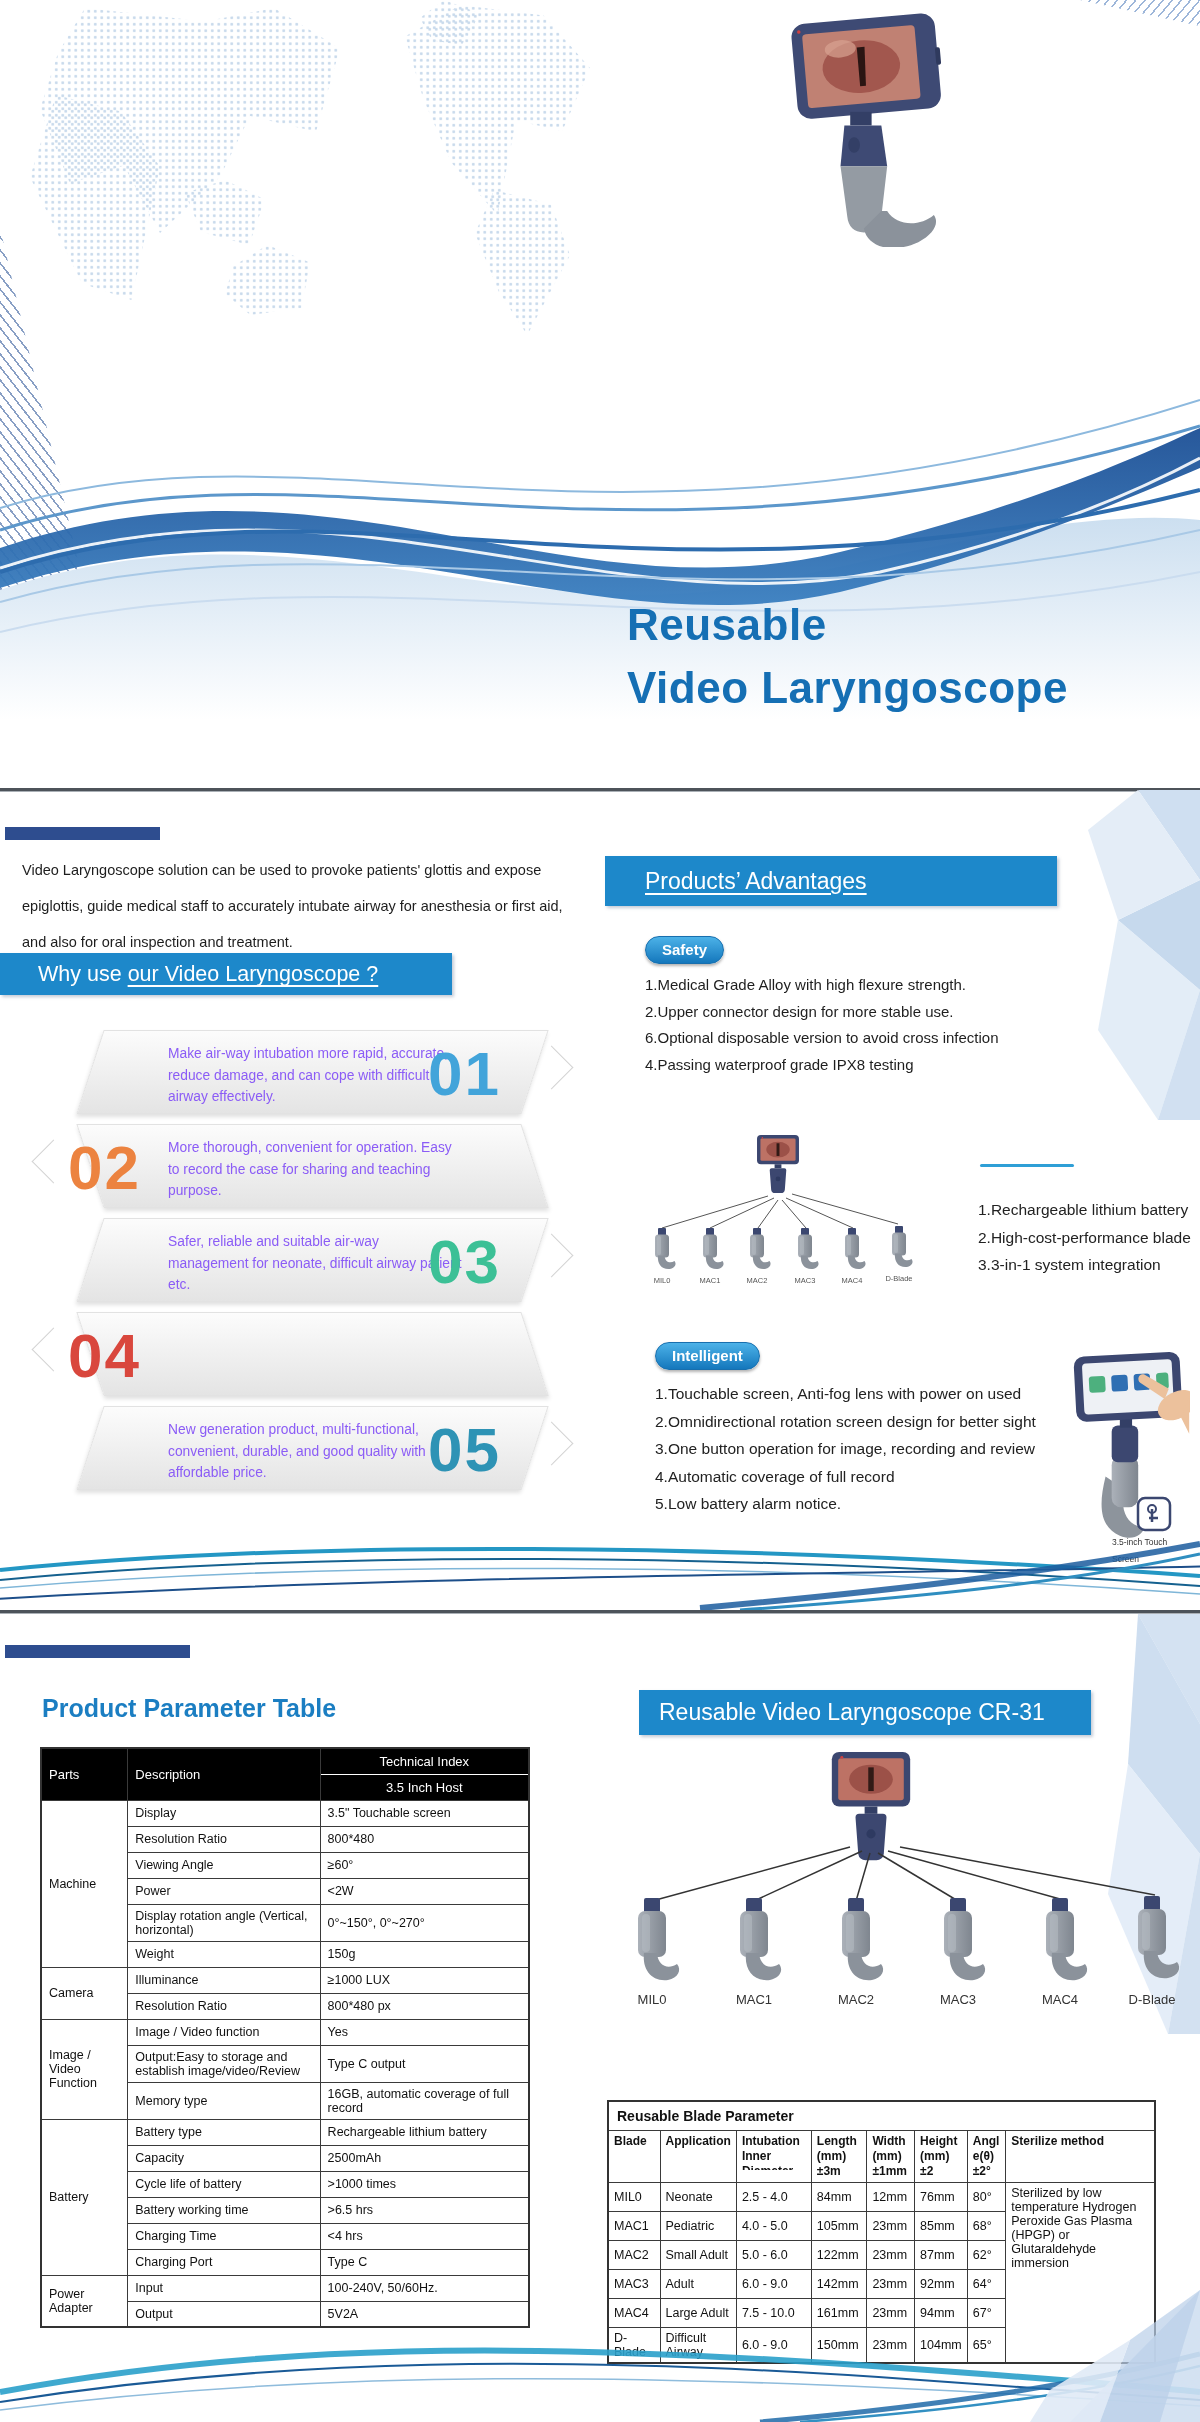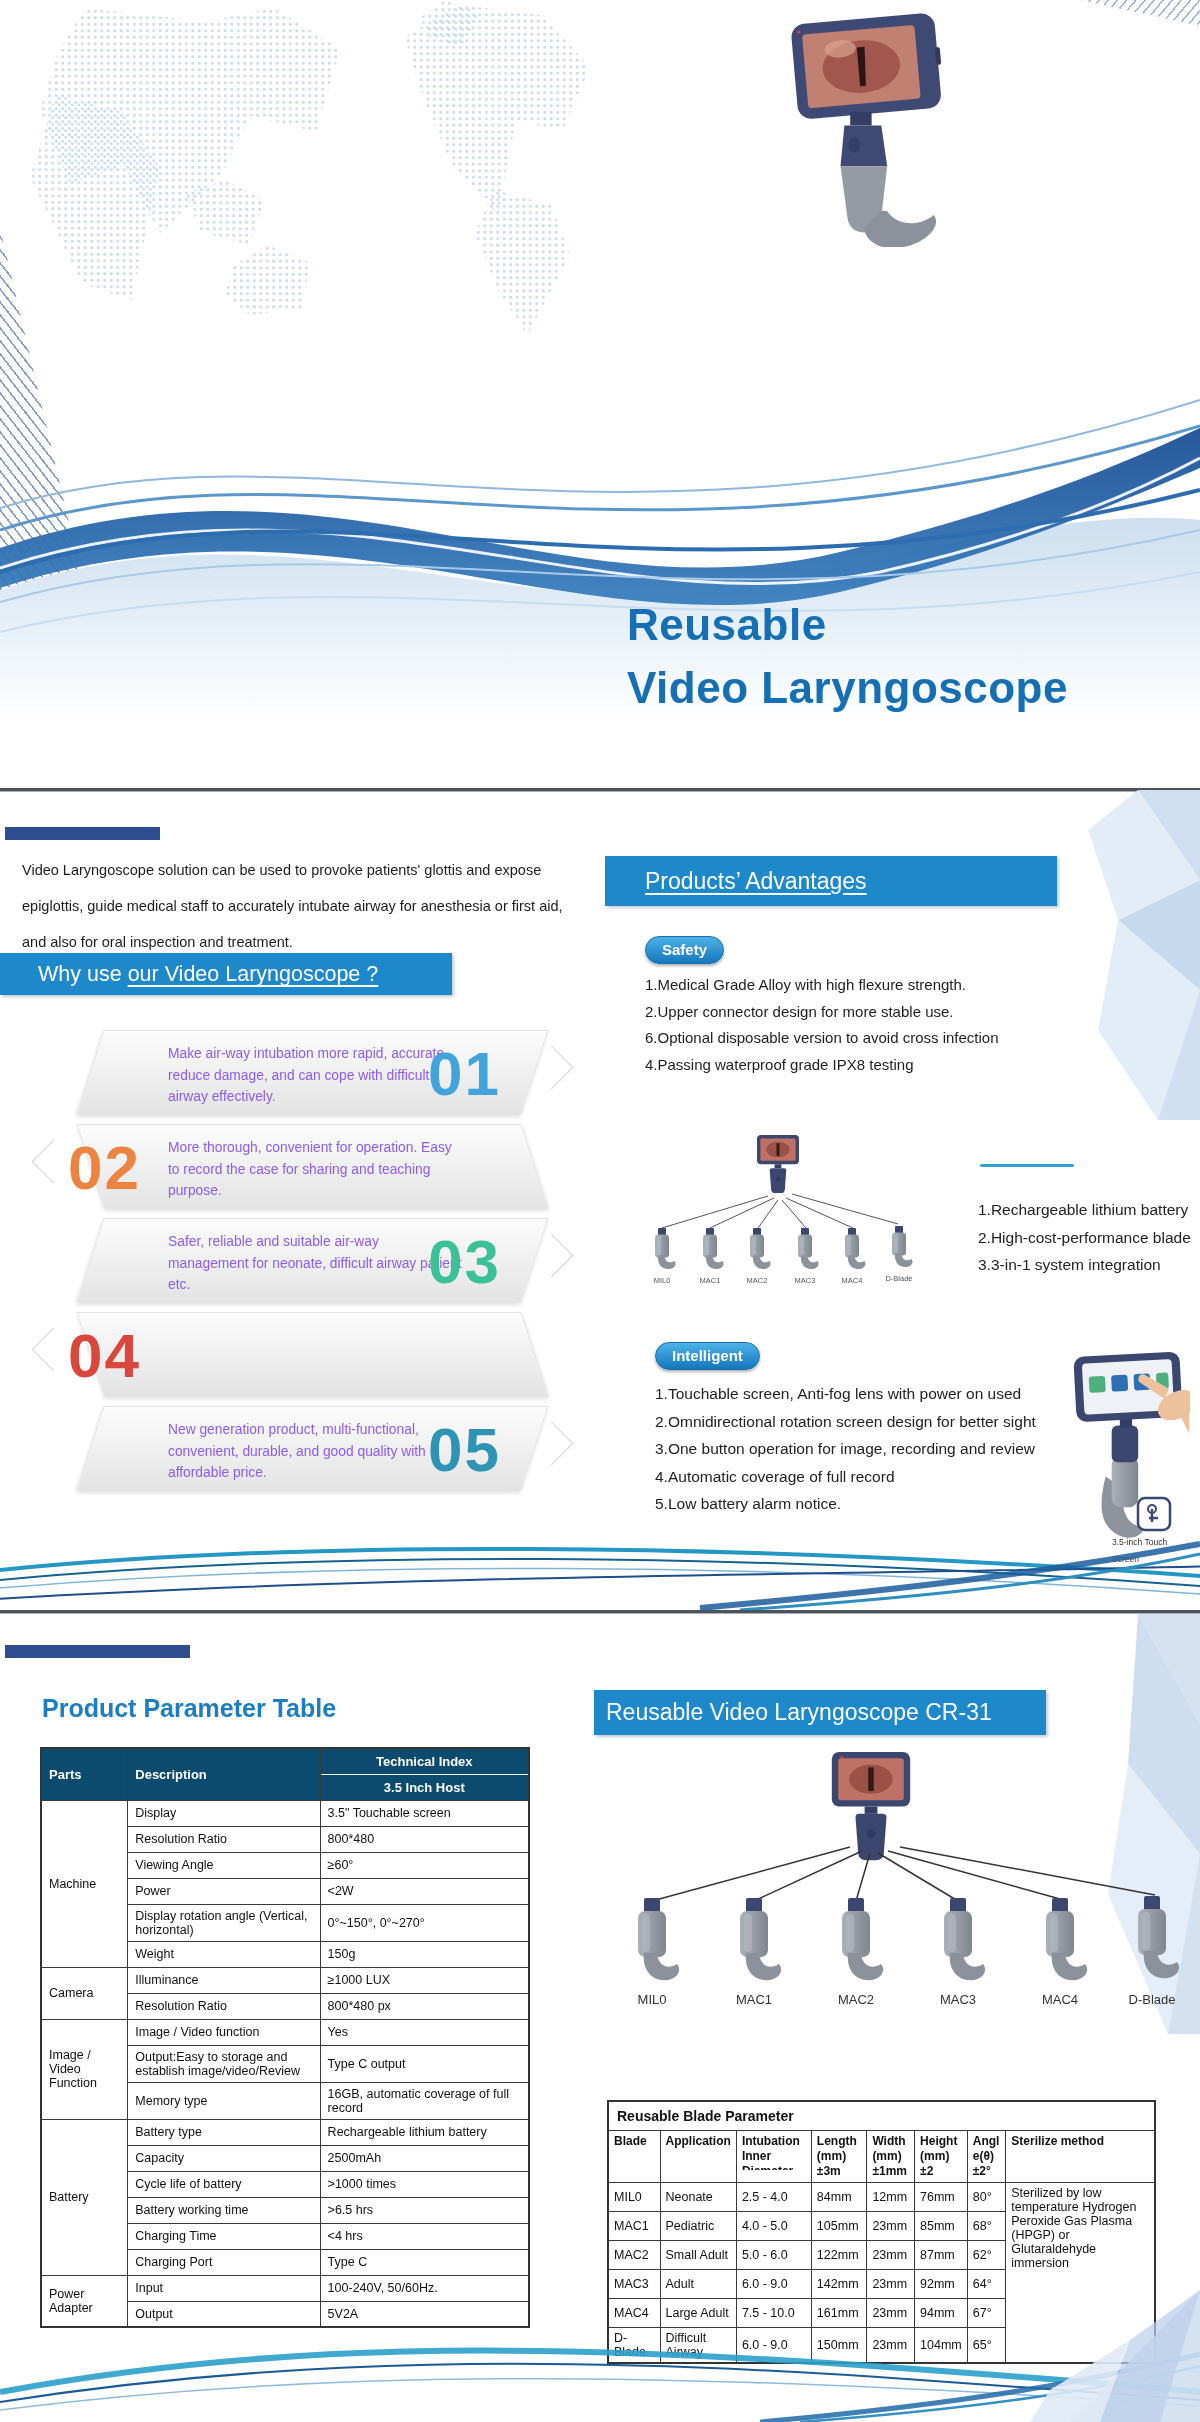--- a/index.html
+++ b/index.html
@@ -41,26 +41,26 @@
   #adv-bar{left:605px;top:856px;width:452px;height:50px;line-height:50px;padding-left:40px;font-size:23px;box-sizing:border-box}
   .pill{position:absolute;padding:4px 16px 5px;border-radius:15px;color:#fff;font-weight:bold;font-size:15px;
         background:linear-gradient(180deg,#4cb2e8,#1477bc);border:1px solid #186fae;box-shadow:0 2px 3px rgba(0,0,0,.3)}
   .flist li{font-size:15px;line-height:26.5px;color:#1e1e1e}
   #sys-list li,#int-list li{font-size:15.5px;line-height:27.5px}
   .lbl{position:absolute;text-align:center;color:#555}
   #sys-line{position:absolute;left:980px;top:1164px;width:94px;height:3px;background:#2f9fd6;border-radius:2px}
   #touch-cap{position:absolute;left:1112px;top:1534px;width:84px;font-size:8.5px;line-height:17px;color:#333}
   
   #param-heading{position:absolute;left:42px;top:1694px;font-size:25px;font-weight:bold;color:#1b7ec2}
-  #cr31-bar{left:594px;top:1690px;width:452px;height:45px;line-height:45px;padding-left:12px;font-size:23px;box-sizing:border-box}
+  #cr31-bar{left:639px;top:1690px;width:452px;height:45px;line-height:45px;padding-left:20px;font-size:23px;box-sizing:border-box}
   table{border-collapse:collapse}
   .ptable{position:absolute;left:40px;top:1747px;width:490px;border:2px solid #333;font-size:12.5px}
   .ptable th,.ptable td{border:1px solid #3a3a3a;padding:4px 7px;text-align:left;vertical-align:middle;color:#111}
   .ptable tr{height:26px}
-  .ptable th{background:#0c4a6e;color:#fff;font-size:13px;font-weight:bold}
+  .ptable th{background:#000000;color:#fff;font-size:13px;font-weight:normal}
   .ptable .tec{text-align:center;border-bottom:1px solid #fff}
   .ptable .hos{text-align:center}
   .btable{position:absolute;left:607px;top:2100px;width:549px;border:2px solid #333;font-size:12.5px}
   .btable th,.btable td{border:1px solid #3a3a3a;padding:3px 5px;text-align:left;vertical-align:top;color:#111}
   .btable .ttl{font-weight:bold;font-size:14px;padding:6px 8px}
   .btable th{font-weight:bold;font-size:12px;line-height:15px}
   .btable td{vertical-align:middle}
   .btable tr.d{height:29px}
   .ba{word-break:break-all}
   .clip{height:36px;overflow:hidden}

